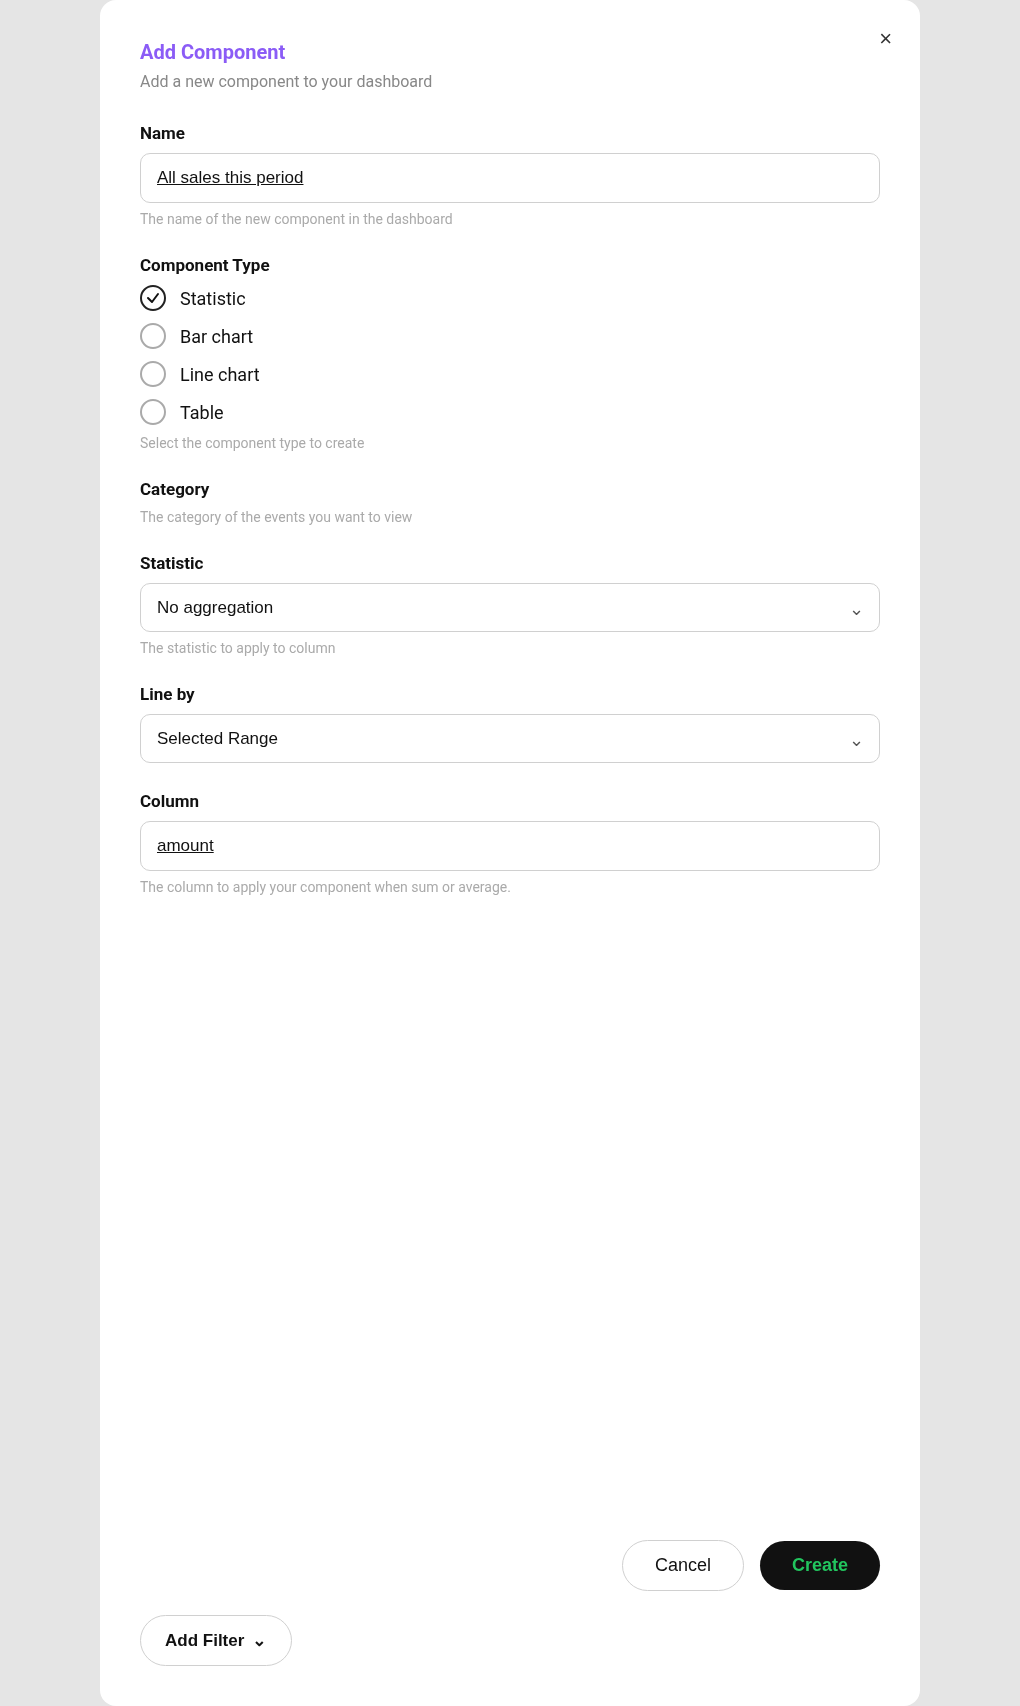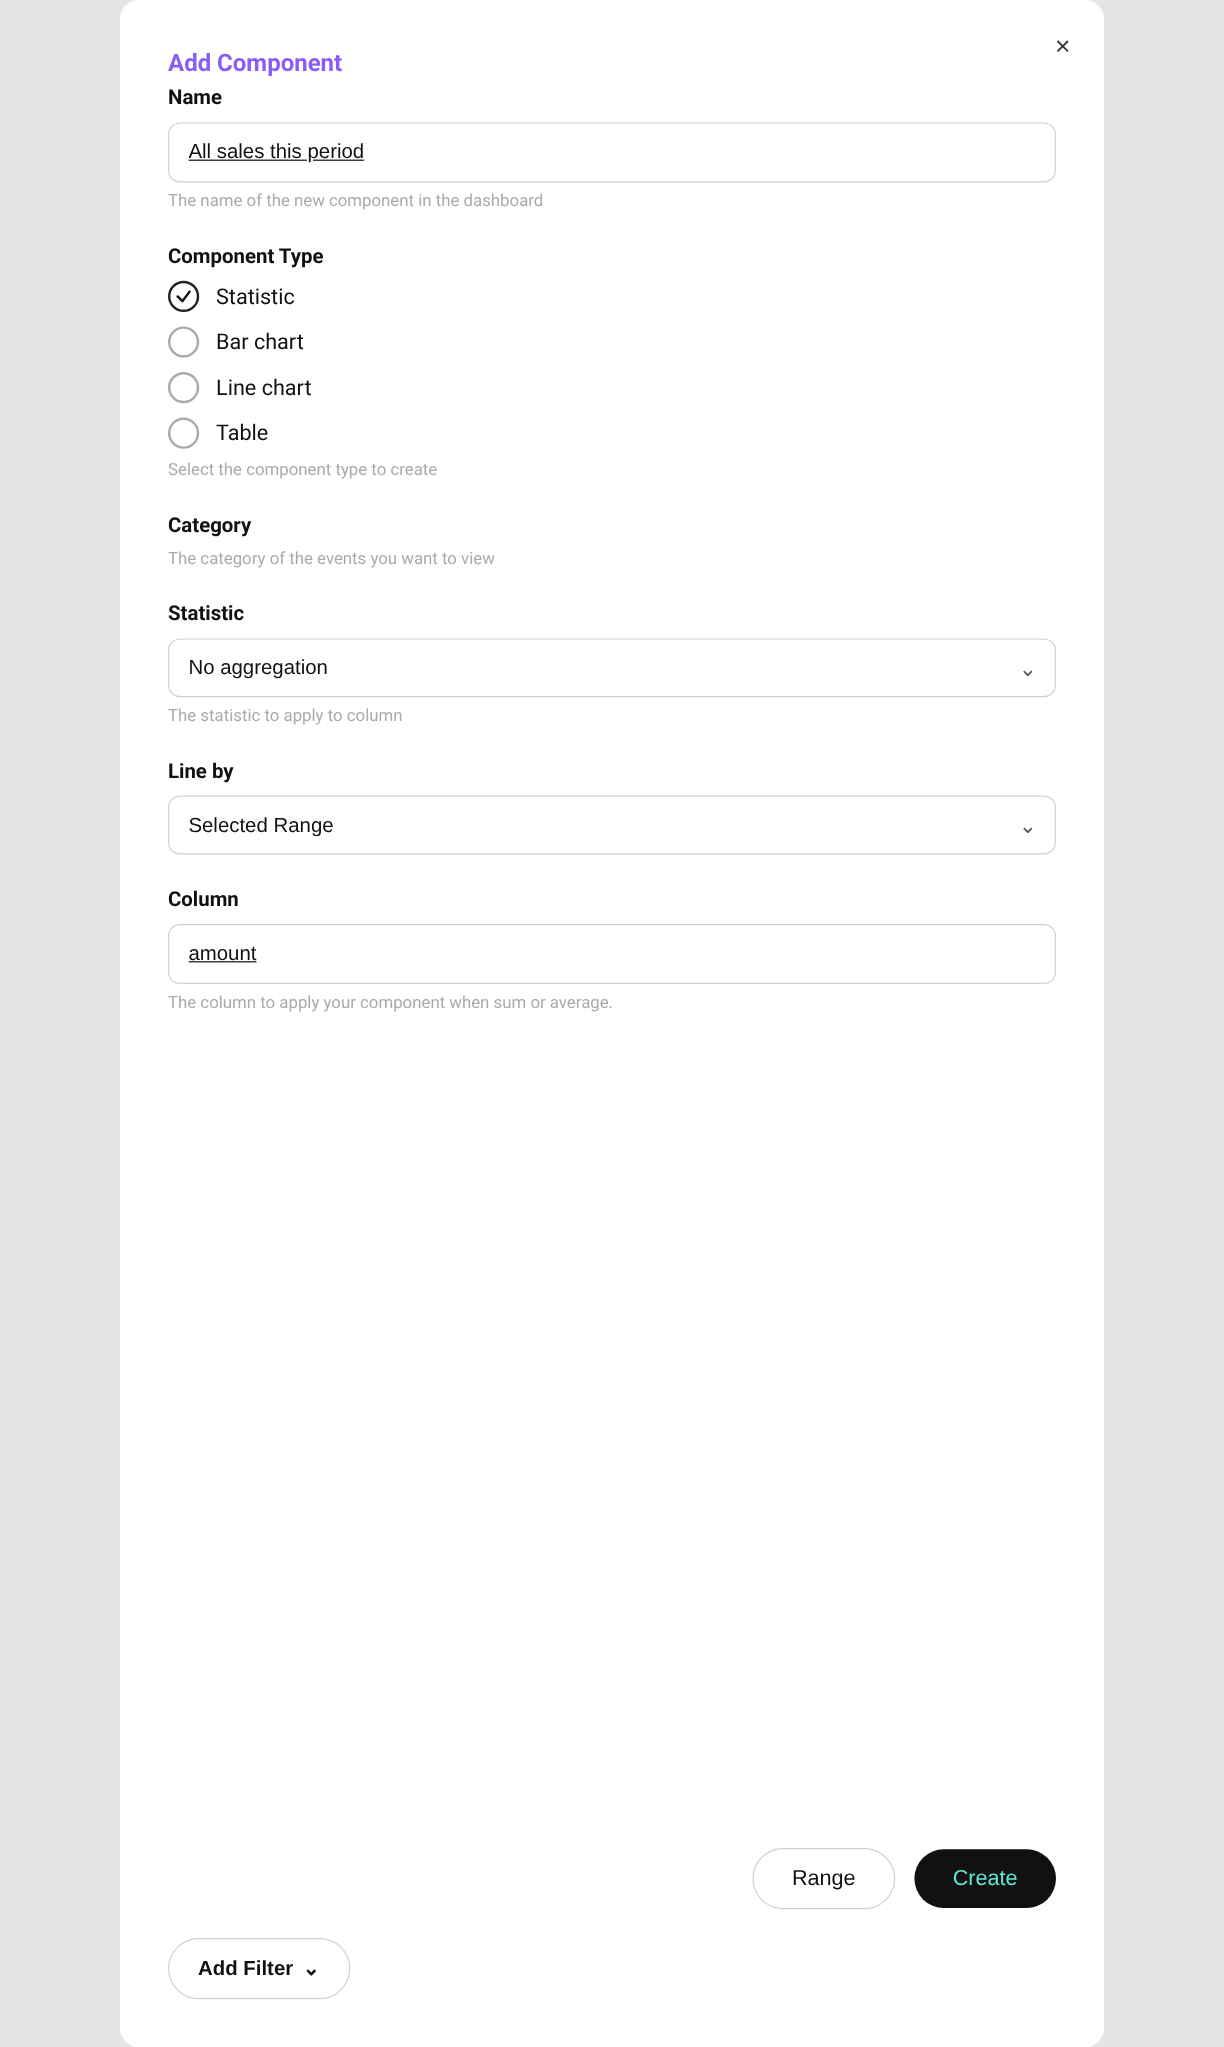--- a/index.html
+++ b/index.html
@@ -178,23 +178,23 @@
       color: #111;
       font-weight: 500;
     }
 
     .create-btn {
       padding: 14px 32px;
       font-size: 18px;
       border: none;
       border-radius: 50px;
       background: #111;
-      color: #5eead4;
-      cursor: pointer;
-      font-weight: 400;
+      color: #22c55e;
+      cursor: pointer;
+      font-weight: 700;
     }
 
     .add-filter-btn {
       display: inline-flex;
       align-items: center;
       gap: 8px;
       padding: 14px 24px;
       border: 1.5px solid #d0d0d0;
       border-radius: 50px;
       background: #fff;
@@ -206,20 +206,21 @@
     }
   </style>
 </head>
 <body>
 
 <div class="modal">
 
   <button class="close-btn">×</button>
 
   <h1 class="modal-title">Add Component</h1>
+  <p class="modal-subtitle">Add a new component to your dashboard</p>
 
   <div class="field-section">
     <div class="field-label">Name</div>
     <input type="text" class="text-input" value="All sales this period" style="">
     <p class="field-hint">The name of the new component in the dashboard</p>
   </div>
 
   <div class="field-section">
     <div class="field-label">Component Type</div>
     <div class="radio-group">
@@ -287,21 +288,21 @@
     </div>
   </div>
 
   <div class="field-section">
     <div class="field-label">Column</div>
     <input type="text" class="text-input" value="amount" style="">
     <p class="field-hint">The column to apply your component when sum or average.</p>
   </div>
 
   <div class="footer-row">
-    <button class="cancel-btn">Range</button>
+    <button class="cancel-btn">Cancel</button>
     <button class="create-btn">Create</button>
   </div>
 
   <div>
     <button class="add-filter-btn">
       <span>Add Filter</span>
       <span>⌄</span>
     </button>
   </div>
 

